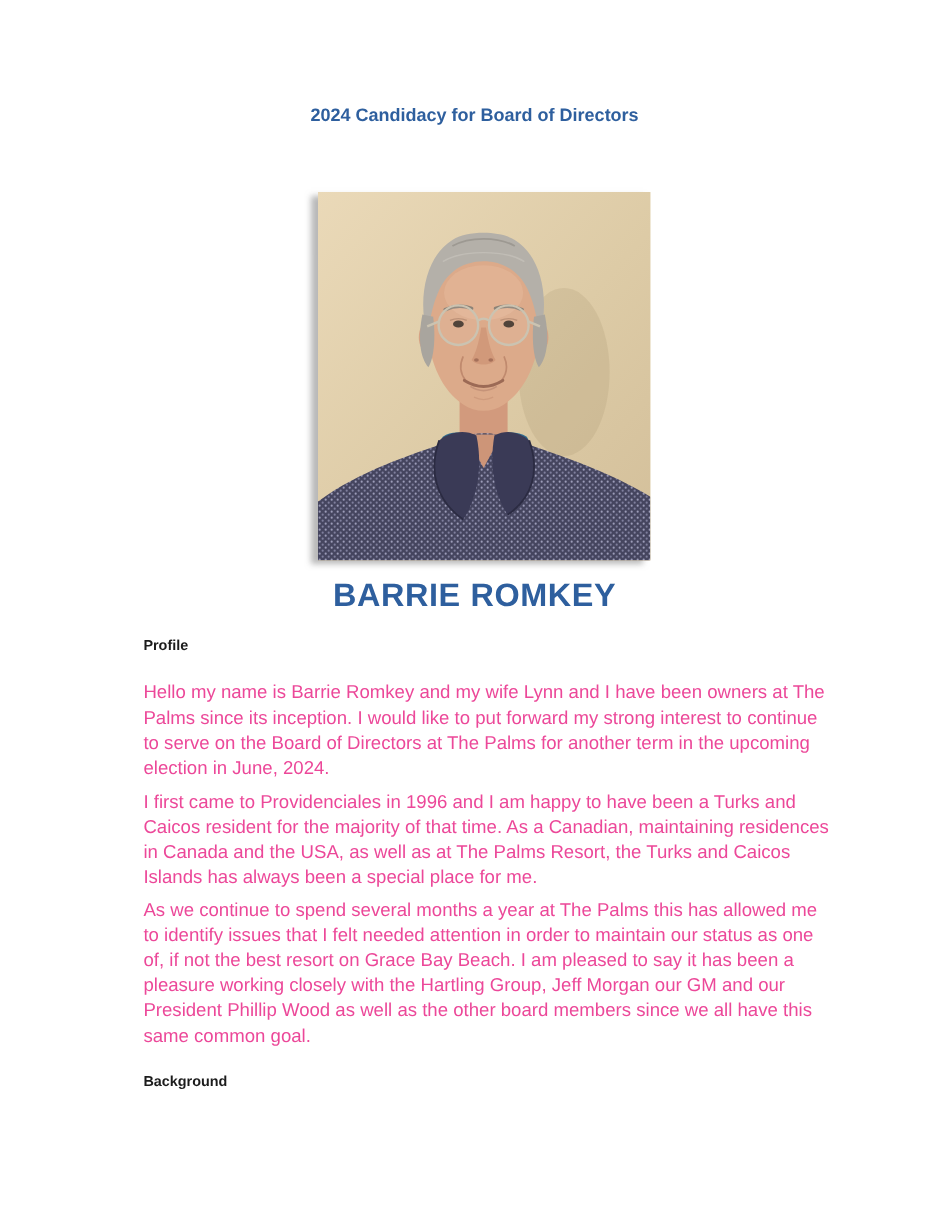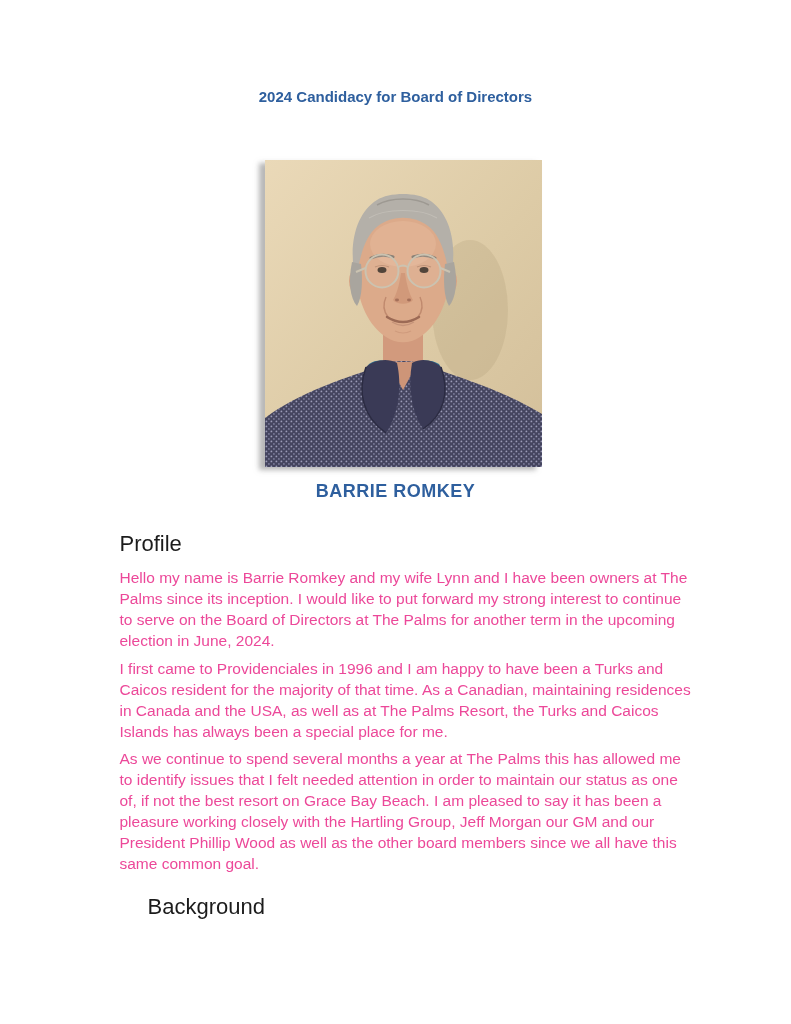--- a/index.html
+++ b/index.html
@@ -38,32 +38,32 @@
   }
   .photo svg { display: block; width: 100%; height: 100%; }
   .name {
     position: absolute;
     top: 481px;
     left: 0;
     width: 100%;
     text-align: center;
     color: var(--accent, #2E5F9E);
     font-weight: bold;
-    font-size: 18px;
+    font-size: 27px;
     letter-spacing: 0.5px;
   }
   .sec-heading {
     position: absolute;
     left: 113px;
-    font-size: 22px;
-    font-weight: normal;
+    font-size: 12px;
+    font-weight: bold;
     color: #1c1c1c;
   }
   .sec-profile { top: 531px; }
-  .sec-background { top: 894px; margin-left: 28px; }
+  .sec-background { top: 894px; }
   .para {
     position: absolute;
     left: 113px;
     width: 572px;
     font-size: 15.5px;
     line-height: 21px;
     color: #ec4899;
   }
   .para-1 { top: 567px; }
   .para-2 { top: 658px; }

